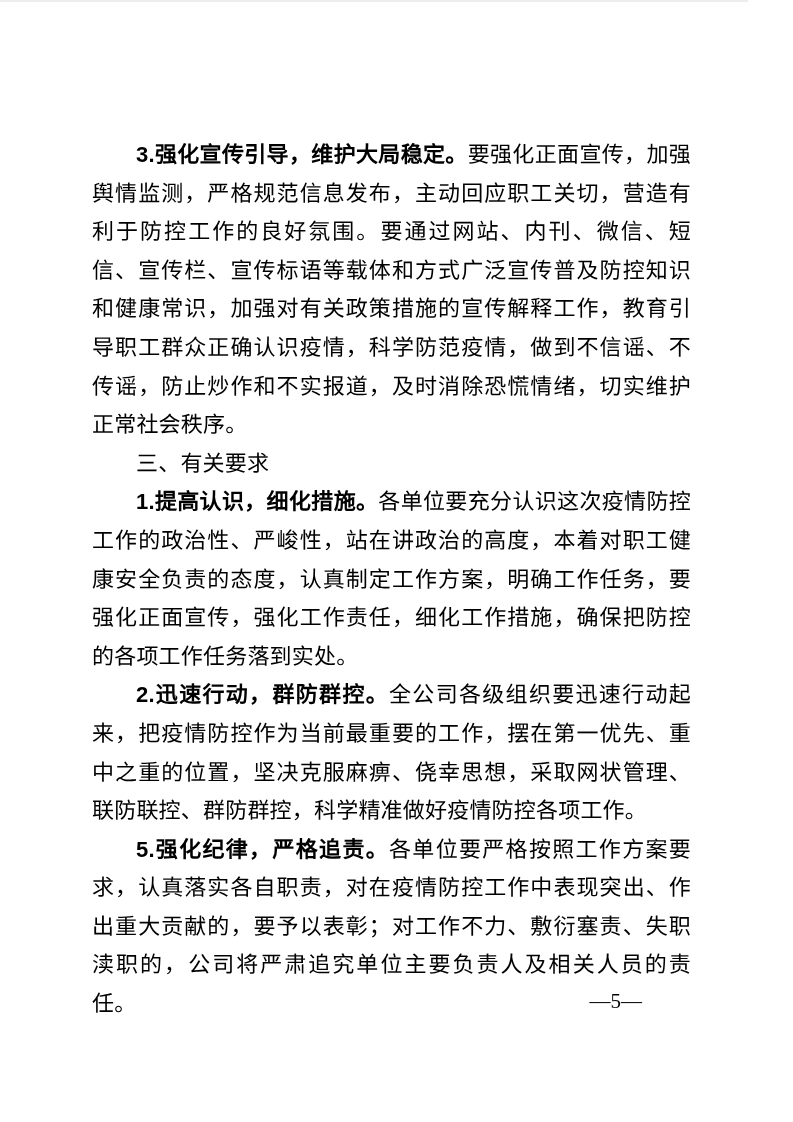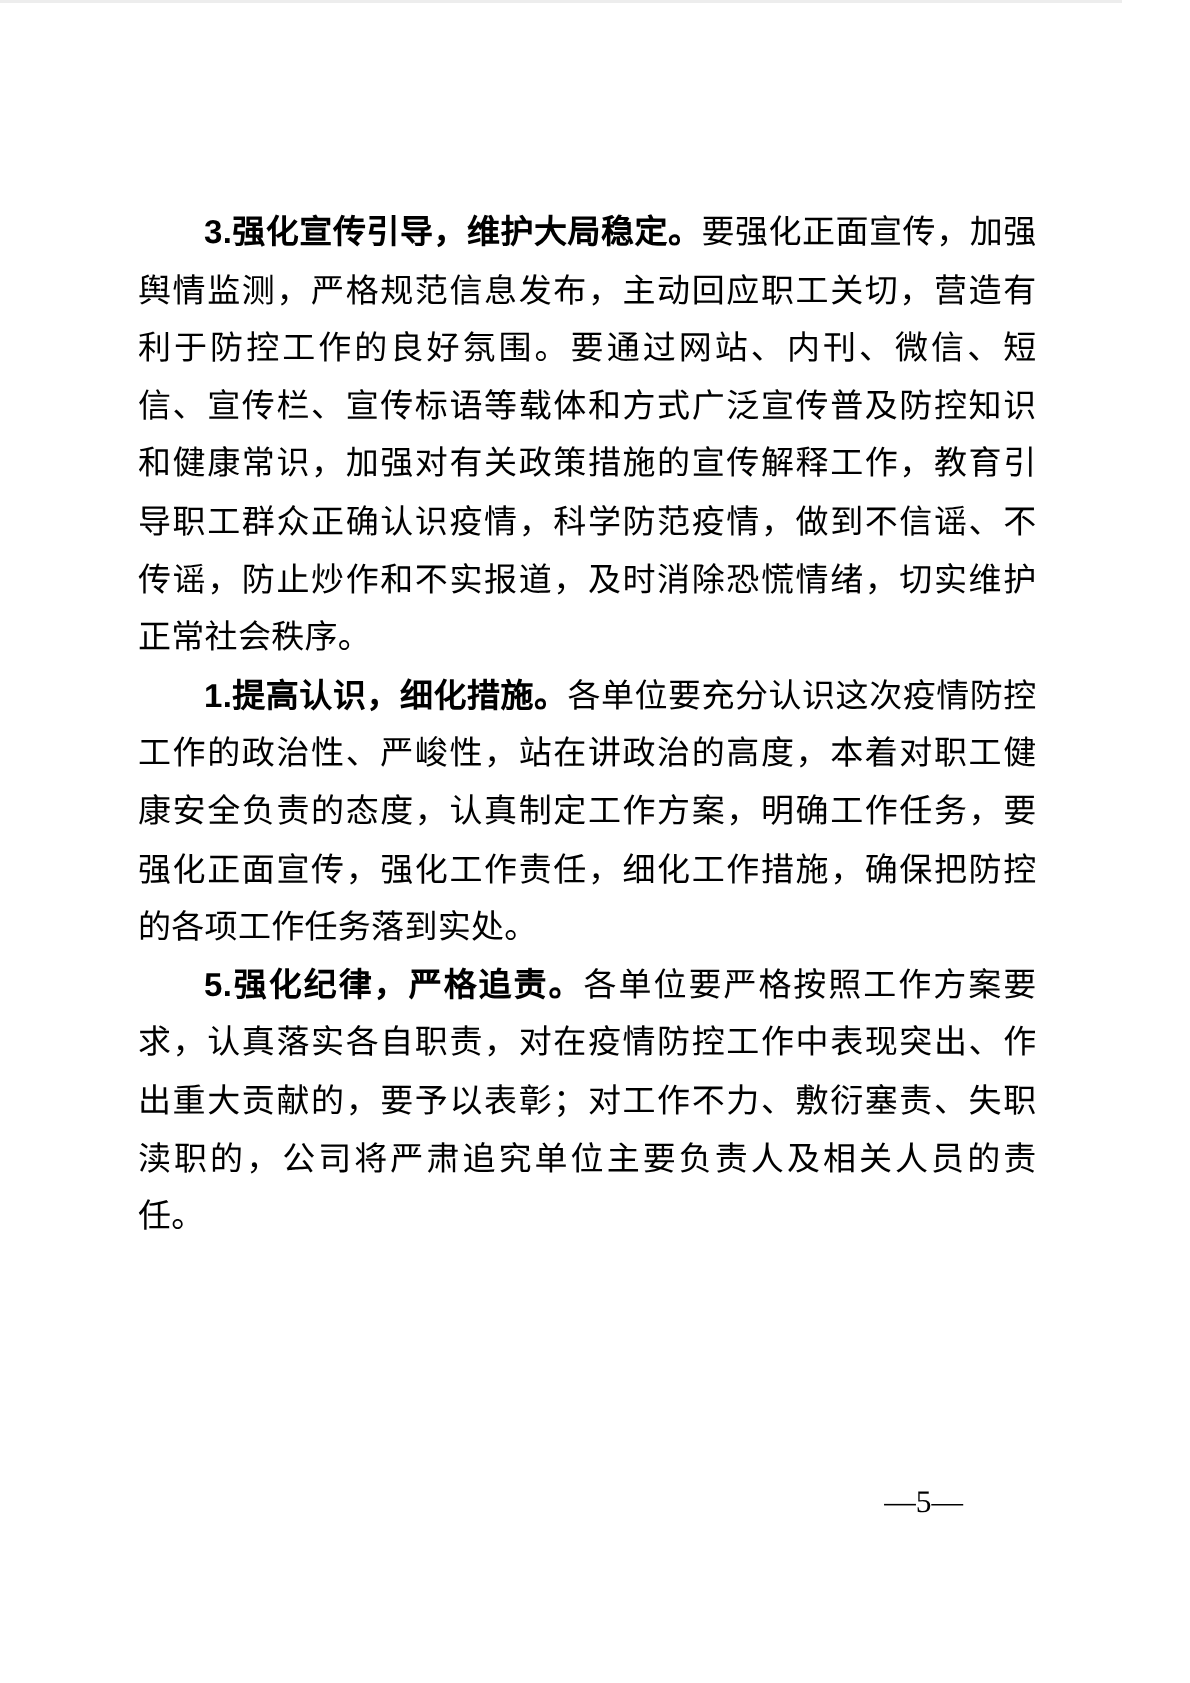--- a/index.html
+++ b/index.html
@@ -48,22 +48,24 @@
   }
 </style>
 </head>
 <body>
 
 <div class="page">
   <div class="content">
 
     <p><span class="lead">3.强化宣传引导，维护大局稳定。</span><span>要强化正面宣传，加强舆情监测，严格规范信息发布，主动回应职工关切，营造有利于防控工作的良好氛围。要通过网站、内刊、微信、短信、宣传栏、宣传标语等载体和方式广泛宣传普及防控知识和健康常识，加强对有关政策措施的宣传解释工作，教育引导职工群众正确认识疫情，科学防范疫情，做到不信谣、不传谣，防止炒作和不实报道，及时消除恐慌情绪，切实维护正常社会秩序。</span></p>
 
+    <p><span>三、有关要求</span></p>
 
     <p><span class="lead">1.提高认识，细化措施。</span><span>各单位要充分认识这次疫情防控工作的政治性、严峻性，站在讲政治的高度，本着对职工健康安全负责的态度，认真制定工作方案，明确工作任务，要强化正面宣传，强化工作责任，细化工作措施，确保把防控的各项工作任务落到实处。</span></p>
 
+    <p><span class="lead">2.迅速行动，群防群控。</span><span>全公司各级组织要迅速行动起来，把疫情防控作为当前最重要的工作，摆在第一优先、重中之重的位置，坚决克服麻痹、侥幸思想，采取网状管理、联防联控、群防群控，科学精准做好疫情防控各项工作。</span></p>
 
     <p><span class="lead">5.强化纪律，严格追责。</span><span>各单位要严格按照工作方案要求，认真落实各自职责，对在疫情防控工作中表现突出、作出重大贡献的，要予以表彰；对工作不力、敷衍塞责、失职渎职的，公司将严肃追究单位主要负责人及相关人员的责任。</span></p>
 
   </div>
 
   <div class="page-number">—5—</div>
 </div>
 
 </body></html>

